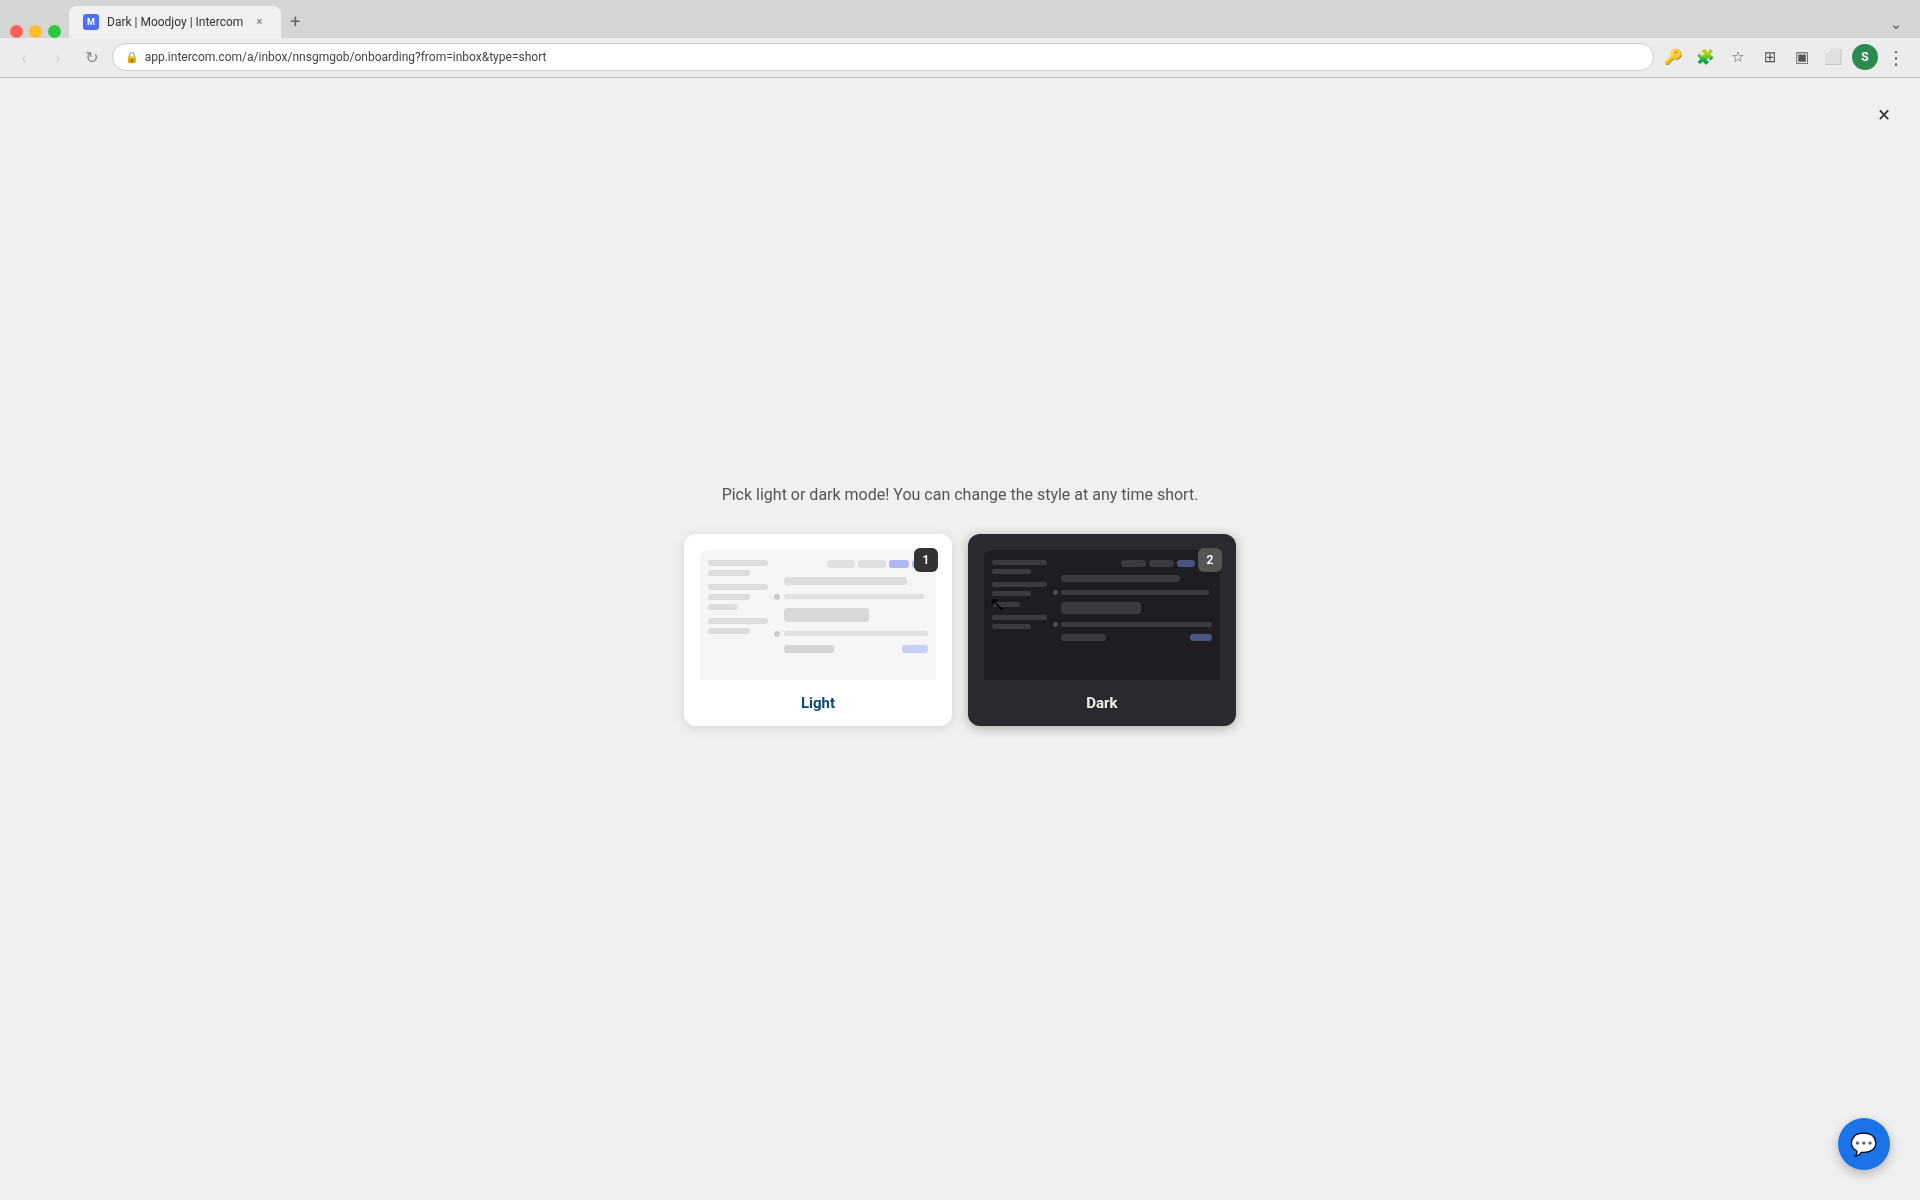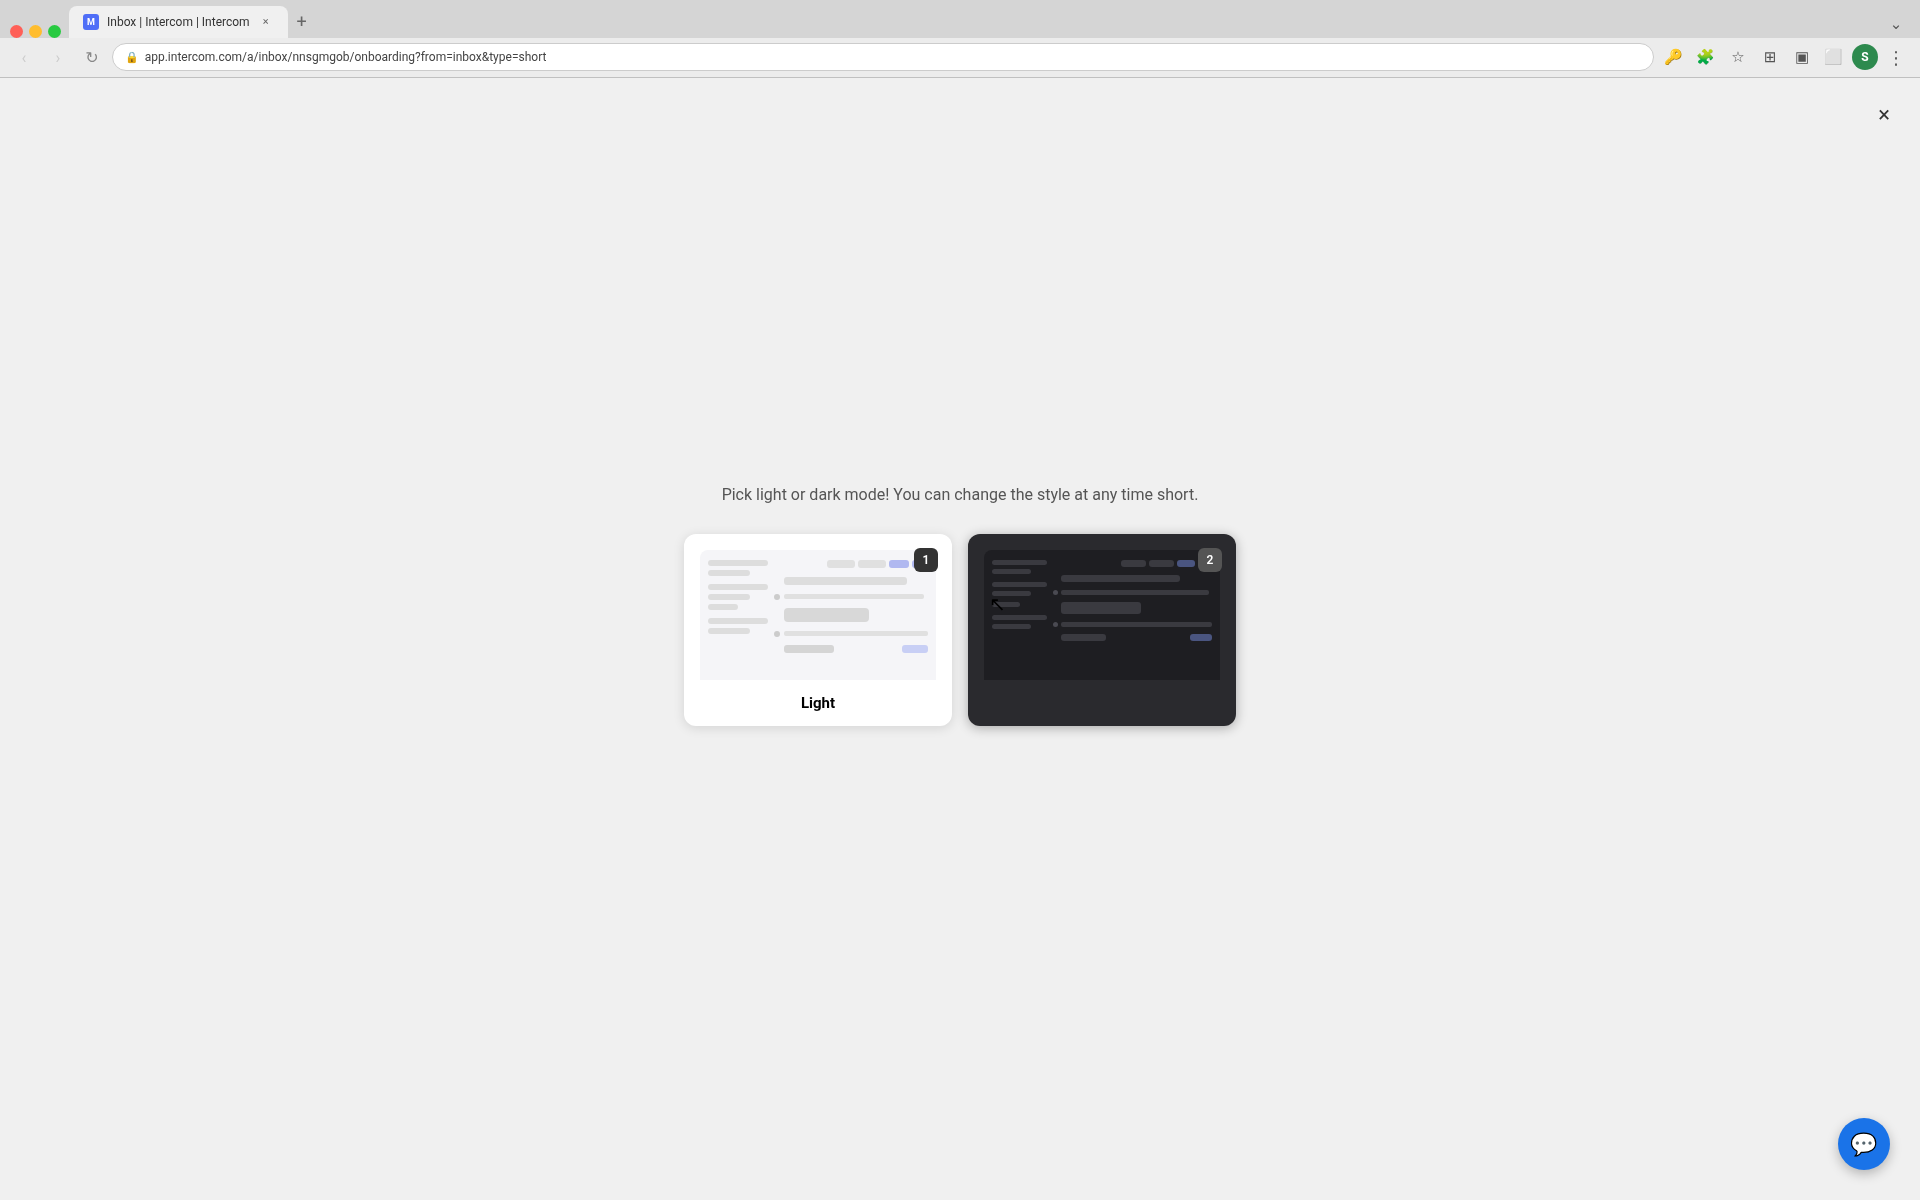--- a/index.html
+++ b/index.html
@@ -465,21 +465,21 @@
       background: #4a5580;
       border-radius: 3px;
       align-self: flex-end;
     }
 
     .card-label {
       text-align: center;
       font-size: 15px;
       font-weight: 700;
       padding: 14px 0;
-      color: #000000;
+      color: #0c4a6e;
     }
 
     .dark-card .card-label {
       color: #f0f0f0;
     }
 
     
     .chat-button {
       position: absolute;
       bottom: 30px;
@@ -504,21 +504,21 @@
 <div class="browser-chrome">
 
   <div class="tab-bar">
     <div class="window-controls">
       <div class="win-btn win-close"></div>
       <div class="win-btn win-min"></div>
       <div class="win-btn win-max"></div>
     </div>
     <div class="tab">
       <div class="tab-icon">M</div>
-      <span class="tab-title">Inbox | Intercom | Intercom</span>
+      <span class="tab-title">Dark | Moodjoy | Intercom</span>
       <span class="tab-close">×</span>
     </div>
     <div class="new-tab-btn">+</div>
     <div style="flex:1"></div>
     <div class="toolbar-icon">⌄</div>
   </div>
 
   <div class="nav-bar">
     <div class="nav-btn disabled">‹</div>
     <div class="nav-btn disabled">›</div>
@@ -625,20 +625,21 @@
               <div class="dp-dot"></div>
               <div class="dp-line"></div>
             </div>
             <div style="margin-left:8px;margin-top:3px;display:flex;gap:3px">
               <div style="height:7px;width:30%;background:#3a3a40;border-radius:3px"></div>
               <div class="dp-mini-btn" style="margin-left:auto"></div>
             </div>
           </div>
         </div>
 
+        <div class="card-label">Dark</div>
       </div>
 
     </div>
   </div>
 
   <div class="chat-button">
     <span class="chat-icon">💬</span>
   </div>
 
   <div style="position:absolute;left:989px;top:514px;pointer-events:none;z-index:9999;font-size:20px">↖</div>

